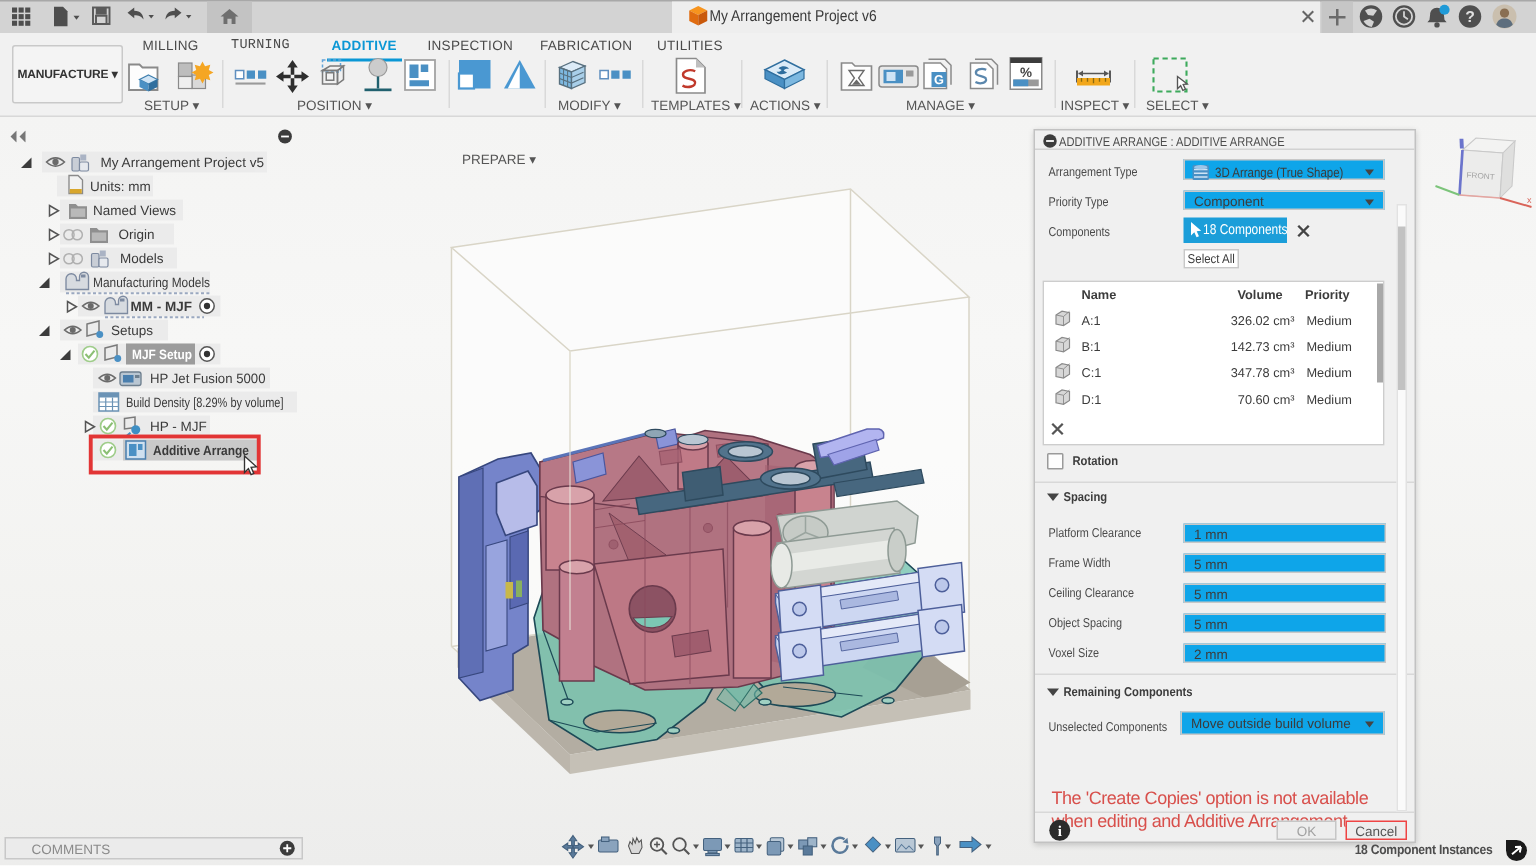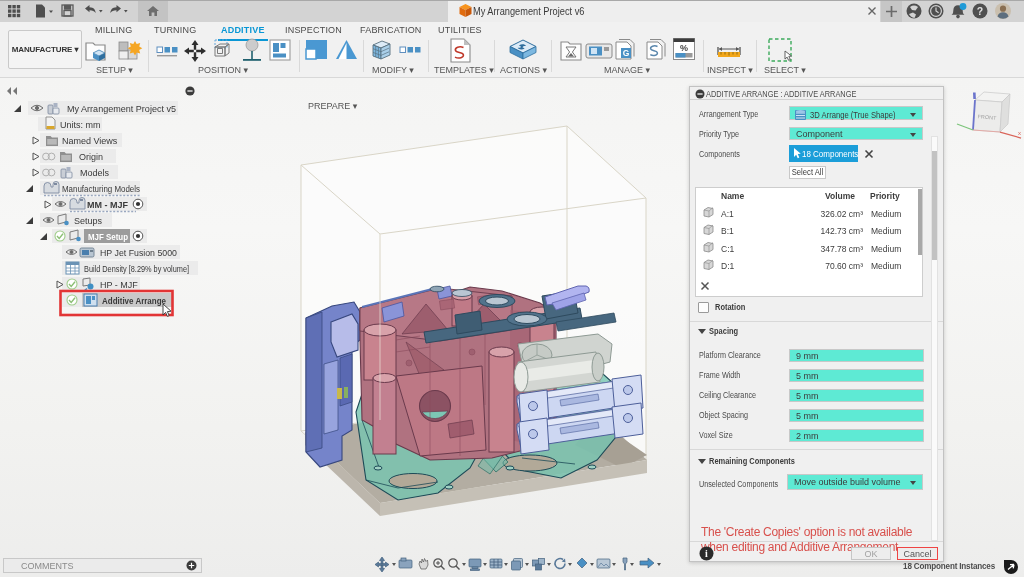--- a/index.html
+++ b/index.html
@@ -25,21 +25,21 @@
 
 #viewport { left:0; top:78px; width:1024px; height:499px; background:linear-gradient(180deg,#f4f4f3 0%,#f7f7f6 30%,#f2f2f0 70%,#ededec 100%); }
 
 
 #bheader { left:3px; top:84px; width:196px; height:14px; background:#ececec; border:1px solid #c6c6c6; font-size:9px; color:#666; }
 
 
 #panel { left:689px; top:86px; width:255px; height:476px; background:#f0f0f0; border:1px solid #c2c2c2; box-shadow:0 1px 4px rgba(0,0,0,0.18); }
 #pheader { left:0; top:0; width:253px; height:13px; border-bottom:1px solid #d2d2d2; font-size:8.5px; color:#4c4c4c; }
 .plabel { white-space:nowrap; font-size:8.5px; color:#4a4a4a; transform:scaleX(0.85); transform-origin:left; }
-.pfield { white-space:nowrap; background:#5eead4; border:1px solid #c8c8c8; font-size:9px; color:#3c3c3c;padding-left:36px; }
+.pfield { white-space:nowrap; background:#0ea5e9; border:1px solid #c8c8c8; font-size:9px; color:#3c3c3c;padding-left:36px; }
 .caret { width:0; height:0; border-left:3.5px solid transparent; border-right:3.5px solid transparent; border-top:4.5px solid #444; }
 .sechdr { font-size:8.5px; font-weight:bold; color:#3c3c3c; transform:scaleX(0.88); transform-origin:left; white-space:nowrap; }
 .divider { left:0; width:253px; height:1px; background:#d8d8d8; }
 .tri-d { width:0; height:0; border-left:4px solid transparent; border-right:4px solid transparent; border-top:5px solid #444; }
 </style>
 </head>
 <body>
 <div id="app">
 
   <div class="abs" id="viewport"></div>
@@ -346,21 +346,21 @@
     <text x="75" y="12.6" font-size="10.5" font-weight="bold" fill="#e0e0e0" text-anchor="middle" font-family="Liberation Sans">?</text>
 
     <circle cx="98" cy="9" r="8" fill="#cabfae"></circle>
     <circle cx="98" cy="6.7" r="3.1" fill="#8a6f52"></circle>
     <path d="M92.5 14.5 c0.8 -3 2.8 -4.2 5.5 -4.2 c2.7 0 4.7 1.2 5.5 4.2 a8 8 0 0 1 -11 0 z" fill="#5d6e7e"></path>
   </svg>
 
   <div class="abs" id="ribbon"></div>
   <div class="abs" id="mfgbtn">MANUFACTURE ▾</div>
   <div class="abs rtab" style="left:95px;">MILLING</div>
-  <div class="abs rtab" style="left:154px;">TURNING</div>
+  <div class="abs rtab" style="left:154px;font-family:Liberation Mono, monospace;">TURNING</div>
   <div class="abs rtab active" style="left:221px;">ADDITIVE</div>
   <div class="abs rtab" style="left:285px;">INSPECTION</div>
   <div class="abs rtab" style="left:360px;">FABRICATION</div>
   <div class="abs rtab" style="left:438px;">UTILITIES</div>
   <div class="abs" id="addunderline"></div>
   <div class="abs rgroup" style="left:96px;">SETUP ▾</div>
   <div class="abs rgroup" style="left:198px;">POSITION ▾</div>
   <div class="abs rgroup" style="left:308px;margin-top:36px;">PREPARE ▾</div>
   <div class="abs rgroup" style="left:372px;">MODIFY ▾</div>
   <div class="abs rgroup" style="left:434px;">TEMPLATES ▾</div>
@@ -759,21 +759,21 @@
       </svg>
 
     <div class="abs" style="left:8px;top:215px;width:11px;height:11px;background:#fdfdfd;border:1px solid #9a9a9a;border-radius:1px;"></div>
     <div class="abs sechdr" style="left:25px;top:215px;">Rotation</div>
     <div class="abs divider" style="top:234px;"></div>
 
     <div class="abs tri-d" style="left:8px;top:242px;"></div>
     <div class="abs sechdr" style="left:19px;top:239px;">Spacing</div>
     <div class="abs plabel" style="left:9px;top:263px;">Platform Clearance</div>
     <div class="abs pfield" style="left:99px;top:262px;width:135px;height:13px;">
-        <span style="position:absolute;left:6px;top:0.5px;">9 mm</span>
+        <span style="position:absolute;left:6px;top:0.5px;">1 mm</span>
       </div>
     <div class="abs plabel" style="left:9px;top:283px;">Frame Width</div>
     <div class="abs pfield" style="left:99px;top:282px;width:135px;height:13px;">
         <span style="position:absolute;left:6px;top:1px;">5 mm</span>
       </div>
     <div class="abs plabel" style="left:9px;top:303px;">Ceiling Clearance</div>
     <div class="abs pfield" style="left:99px;top:302px;width:135px;height:13px;">
         <span style="position:absolute;left:6px;top:1px;">5 mm</span>
       </div>
     <div class="abs plabel" style="left:9px;top:323px;">Object Spacing</div>

